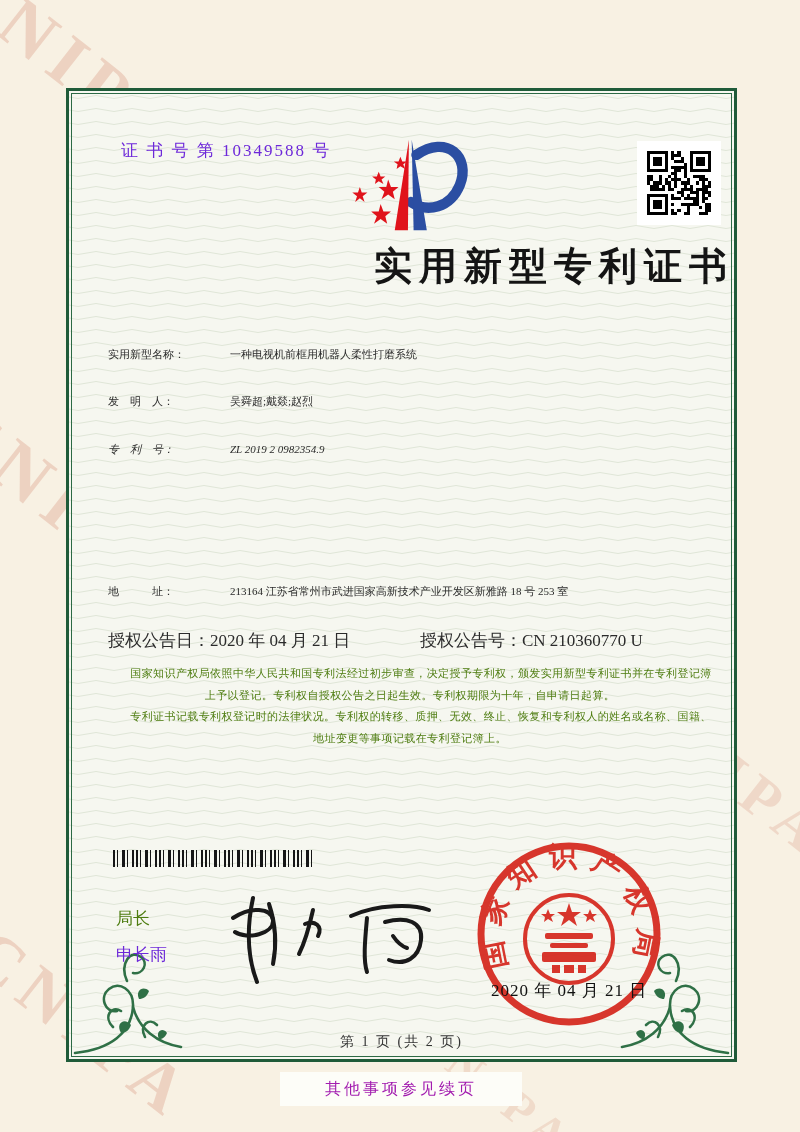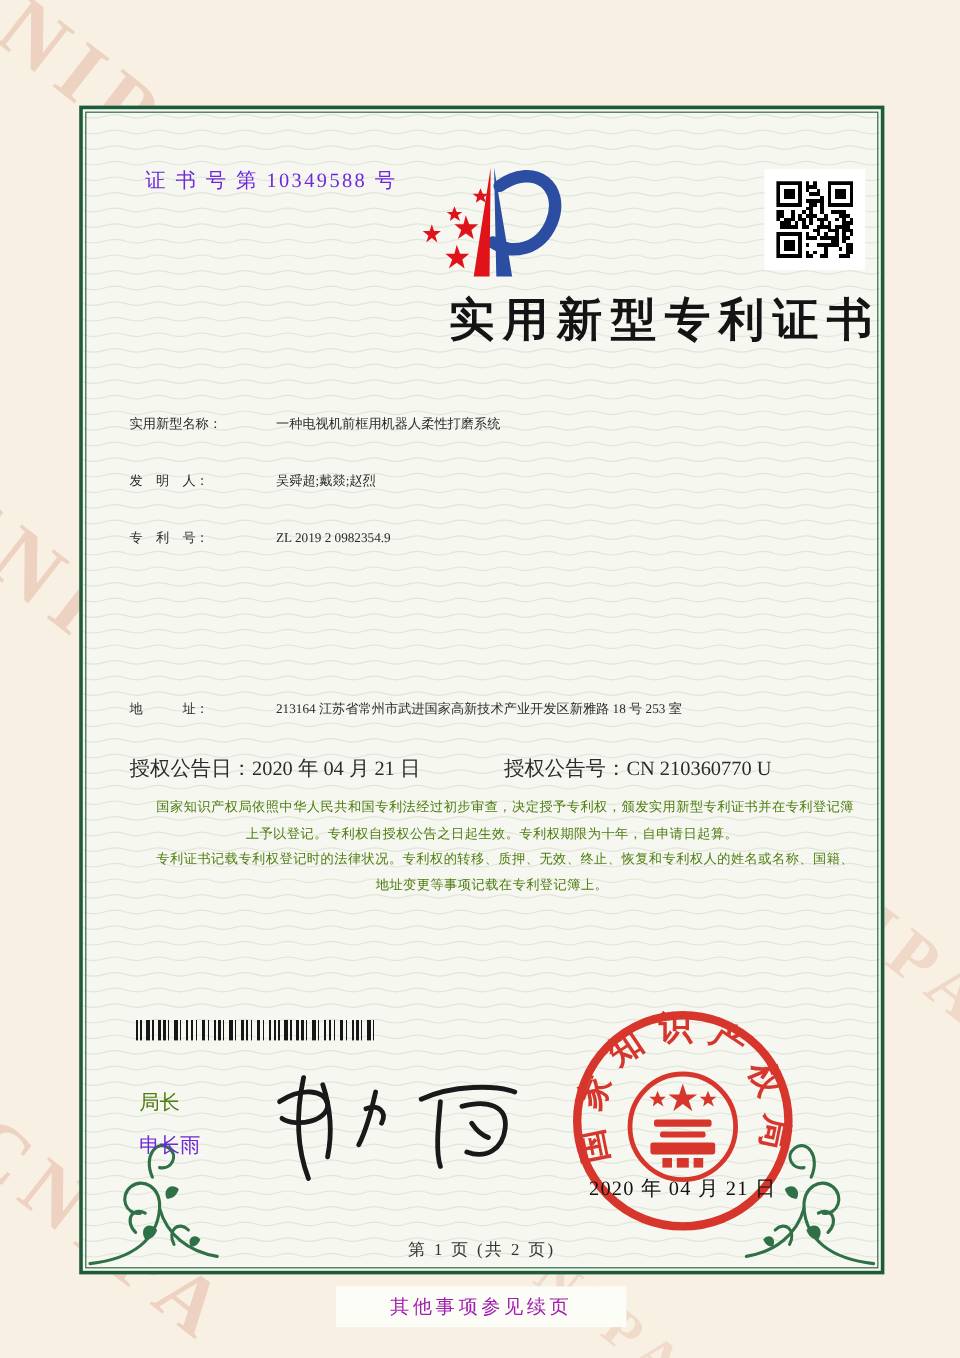--- a/index.html
+++ b/index.html
@@ -51,21 +51,21 @@
     position:absolute;left:0;top:150px;width:100%;text-align:right;
     font-size:38px;font-weight:900;letter-spacing:7px;color:#141414;z-index:4;
   }
   
   .field-row{
     position:absolute;left:39px;width:604px;display:flex;align-items:flex-start;
     font-size:11px;line-height:24px;z-index:4;
   }
   .field-label{flex:0 0 122px;white-space:nowrap;}
   .field-value{flex:1;}
-  .row1{top:251px;} .row2{top:298px;} .row3{top:346px;}
+  .row1{top:251px;} .row2{top:298px;} .row3{top:346px;font-style:italic;}
   .row4{top:393px;} .row5{top:441px;} .row6{top:488px;}
   .grant-row{position:absolute;left:39px;top:538px;width:604px;font-size:17px;line-height:24px;z-index:4;}
   .grant-right{position:absolute;left:312px;top:0;white-space:nowrap;}
   
   .body-text{
     position:absolute;left:39px;top:572px;width:604px;z-index:4;
     font-size:11px;line-height:21.5px;letter-spacing:0.4px;color:#4d7c0f;text-align:center;
   }
   .body-text p{margin:0;text-indent:2em;}
   

